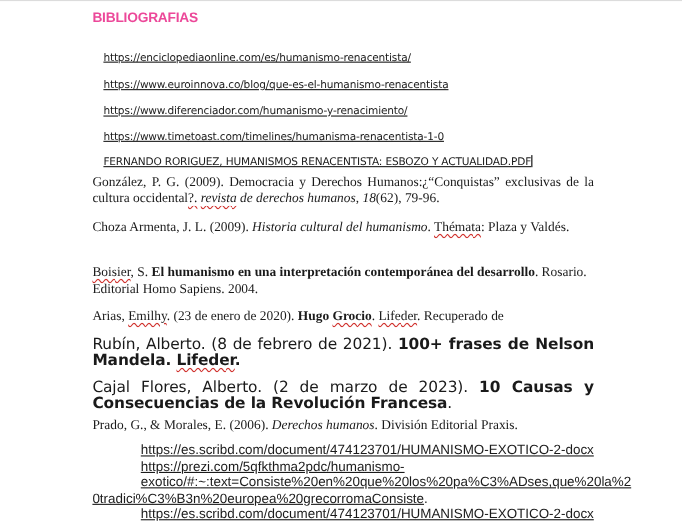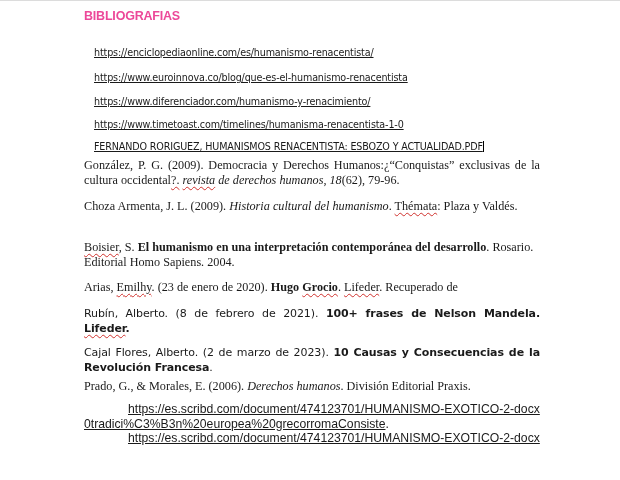--- a/index.html
+++ b/index.html
@@ -58,21 +58,21 @@
       left: 0;
       width: 456px;
       font-family: Liberation Serif, serif;
       font-size: 12.2px;
       line-height: 15px;
       color: #1a1a1a;
     }
     .ref.justify { text-align: justify; text-align-last: left; }
     .ref.verdana {
       font-family: "DejaVu Sans", sans-serif;
-      font-size: 11px;
+      font-size: 14px;
       line-height: 15px;
       letter-spacing: -0.1px;
     }
     .ref i { font-style: italic; }
     .ref b { font-weight: bold; }
     .spell {
       text-decoration: underline wavy #d0312d;
       text-decoration-thickness: 1px;
       text-underline-offset: 2px;
     }
@@ -119,17 +119,19 @@
   <div class="ref" style="top:280px"><span>Arias, </span><span class="spell">Emilhy</span><span>. (23 de enero de 2020). </span><b><span>Hugo </span><span class="spell">Grocio</span></b><span>. </span><span class="spell">Lifeder</span><span>. Recuperado de</span></div>
 
   <div class="ref verdana justify" style="top:306px"><span>Rubín, Alberto. (8 de febrero de 2021). </span><b>100+ frases de Nelson Mandela. </b><b class="spell">Lifeder</b><b>.</b></div>
 
   <div class="ref verdana justify" style="top:345px"><span>Cajal Flores, Alberto. (2 de marzo de 2023). </span><b>10 Causas y Consecuencias de la Revolución Francesa</b><span>.</span></div>
 
   <div class="ref" style="top:379px"><span>Prado, G., &amp; Morales, E. (2006). </span><i>Derechos humanos</i><span>. División Editorial Praxis.</span></div>
 
   <div class="links-block">
     <a>https://es.scribd.com/document/474123701/HUMANISMO-EXOTICO-2-docx</a>
+    <span class="lnk">https://prezi.com/5qfkthma2pdc/humanismo-</span>
+    <span class="lnk">exotico/#:~:text=Consiste%20en%20que%20los%20pa%C3%ADses,que%20la%2</span>
     <div style="white-space:nowrap"><span class="ul">0tradici%C3%B3n%20europea%20grecorromaConsiste</span><span>.</span></div>
     <a>https://es.scribd.com/document/474123701/HUMANISMO-EXOTICO-2-docx</a>
   </div>
 
 </div>
 
 </body></html>

